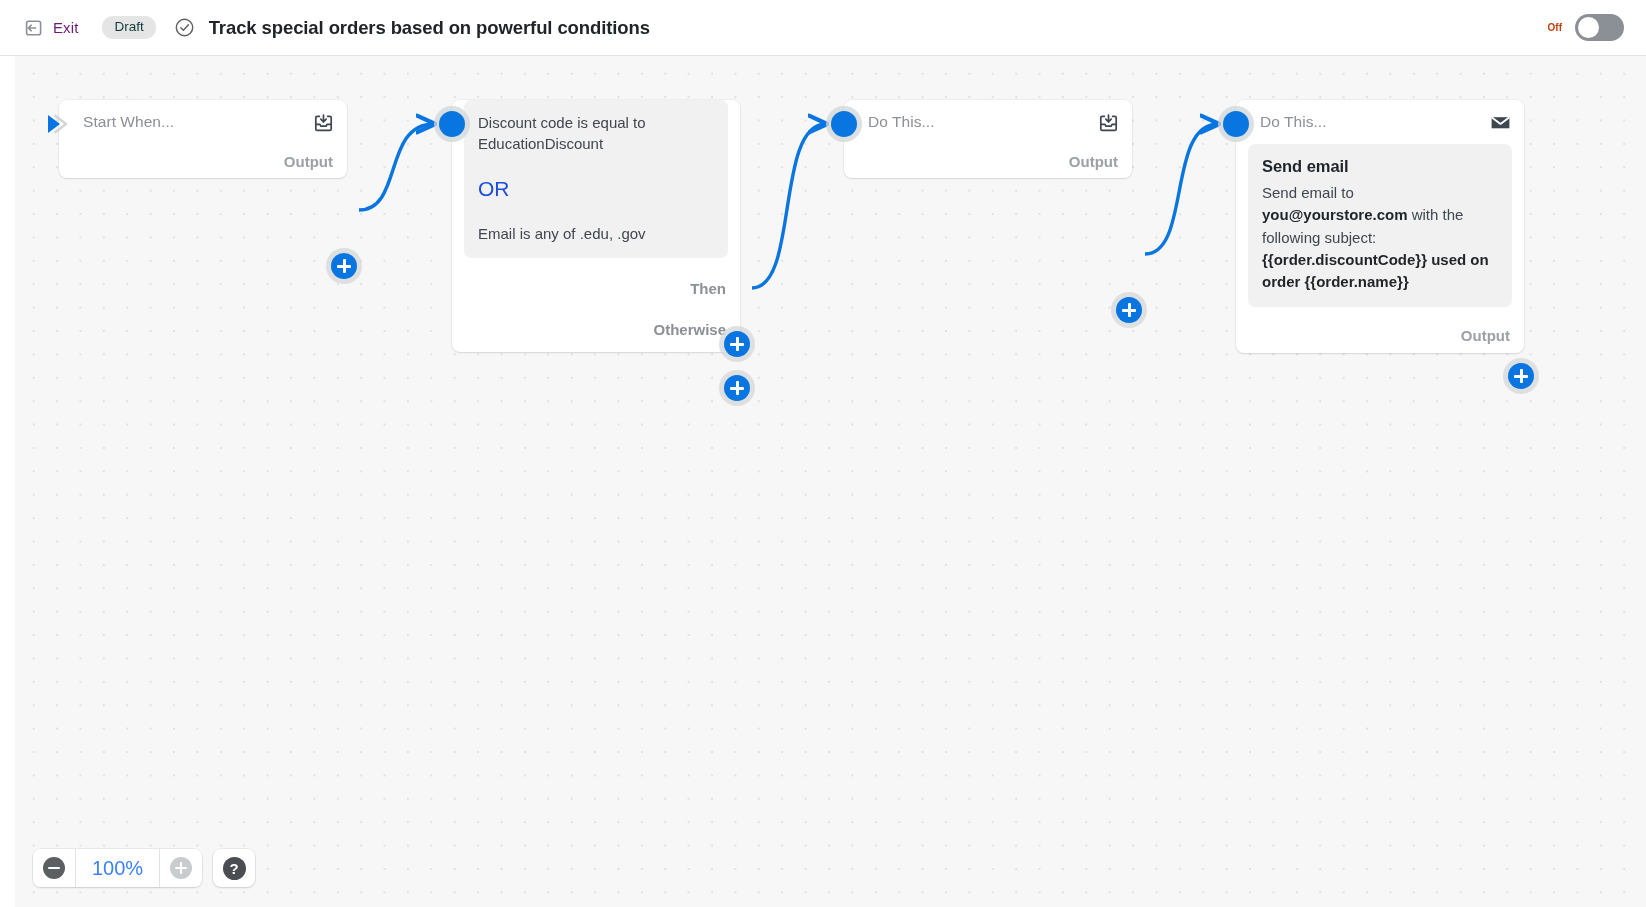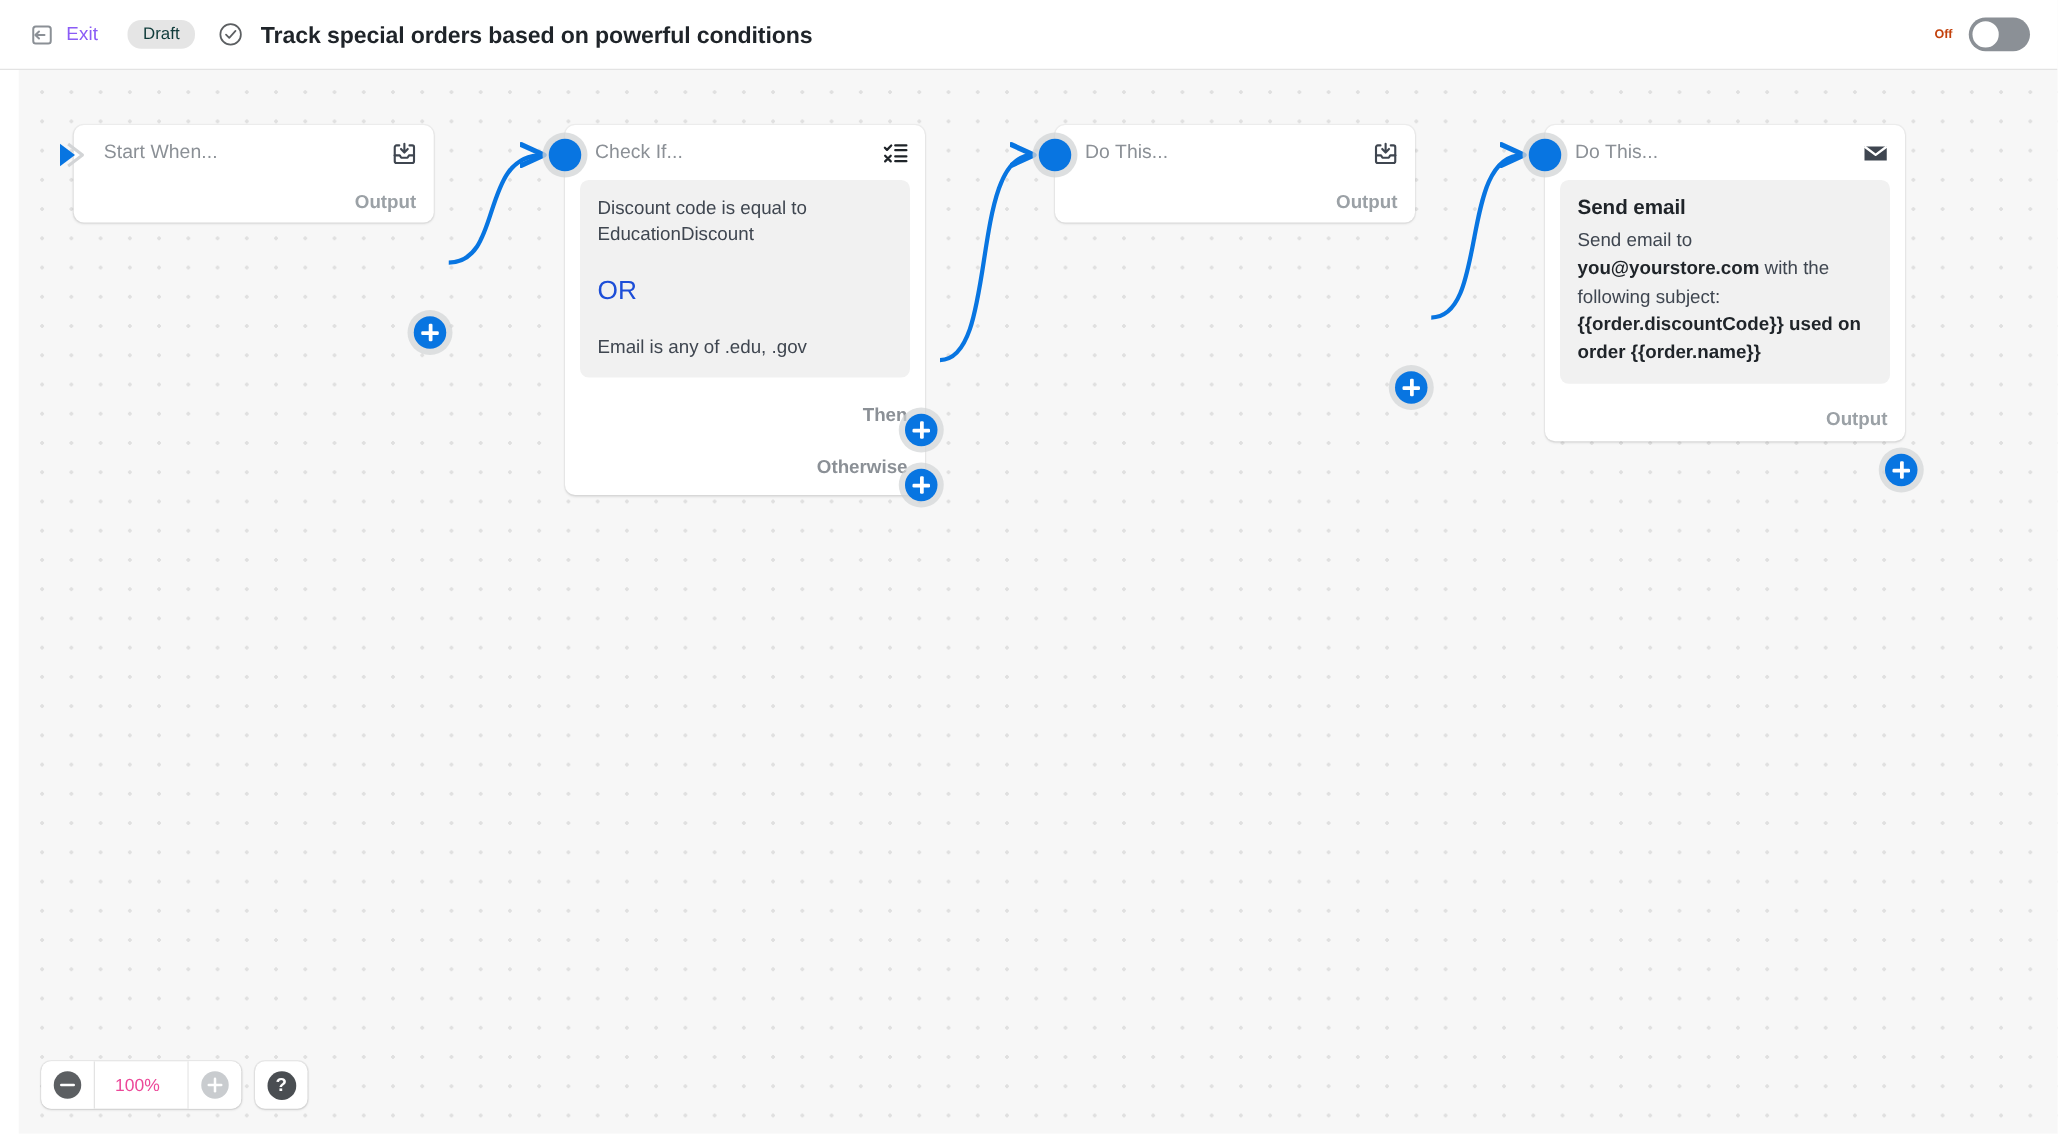--- a/index.html
+++ b/index.html
@@ -20,21 +20,21 @@
     display: flex; align-items: center;
     z-index: 40;
   }
   .topbar-left { display: flex; align-items: center; padding-left: 18px; gap: 0px; }
   .exit-btn {
     display: flex; align-items: center; gap: 9px;
     background: none; border: none; cursor: pointer;
     padding: 4px 6px; border-radius: 6px;
   }
   .exit-icon { width: 20px; height: 20px; display: block; }
-  .exit-label { font-size: 15px; color: #8b5cf6; letter-spacing: .1px; }
+  .exit-label { font-size: 15px; color: #701a75; letter-spacing: .1px; }
   .draft-badge {
     margin-left: 18px;
     background: #e5e5e5; color: #0f3b3a;
     font-size: 13.5px; font-weight: 500;
     padding: 3px 12px 4px; border-radius: 11px;
     line-height: 1.25;
   }
   .check-circle { margin-left: 18px; width: 21px; height: 21px; display: block; }
   .flow-title {
     margin-left: 14px;
@@ -149,21 +149,21 @@
   .zoom-btn {
     width: 42px; height: 38px; border: none; background: #ffffff;
     display: flex; align-items: center; justify-content: center; cursor: pointer;
   }
   .zoom-sep { width: 1px; height: 38px; background: #e3e3e3; }
   .circ { width: 22px; height: 22px; border-radius: 50%; position: relative; }
   .circ.dark { background: #5c5f62; }
   .circ.light { background: #c9cccf; }
   .circ .bar-h { position: absolute; left: 5px; top: 10px; width: 12px; height: 2.2px; background: #fff; border-radius: 1px; }
   .circ .bar-v { position: absolute; top: 5px; left: 10px; height: 12px; width: 2.2px; background: #fff; border-radius: 1px; }
-  .zoom-value { font-size: 14px; color: #ec4899; padding: 0 16px; min-width: 74px; text-align: left; }
+  .zoom-value { font-size: 20px; color: #3b82f6; padding: 0 16px; min-width: 74px; text-align: left; }
   .help-group {
     background: #ffffff; border-radius: 8px;
     box-shadow: 0 1px 2px rgba(0,0,0,.13), 0 0 0 1px rgba(0,0,0,.05);
     height: 38px; width: 42px;
     display: flex; align-items: center; justify-content: center; cursor: pointer;
   }
   .help-circ {
     width: 23px; height: 23px; border-radius: 50%;
     background: #4a4e52; color: #fff;
     font-size: 15px; font-weight: bold;
@@ -244,30 +244,20 @@
         </span>
       </div>
       <div class="out-row">
         <span class="out-label plain">Output</span>
       </div>
       <span class="plus-node" style="left:272px; top:153px;"></span>
     </div>
 
     <div class="card" style="left:437px; top:44px; width:288px;">
       <span class="in-node"></span>
-      <div class="card-head">
-        <span class="card-title">Check If...</span>
-        <span class="card-head-icon">
-          <svg viewBox="0 0 21 21" width="21" height="21" fill="none" stroke="#1f2429" stroke-width="1.8" stroke-linecap="round" stroke-linejoin="round">
-            <path d="M1.9 6.2 3.6 7.9 7 4.4"></path>
-            <path d="M2.1 12.6 6.6 17.1M6.6 12.6 2.1 17.1"></path>
-            <path d="M10.2 4.3h8.9M10.2 8.1h8.9M10.2 13.1h8.9M10.2 16.9h8.9"></path>
-          </svg>
-        </span>
-      </div>
       <div class="card-body">
         <div class="cond-line">Discount code is equal to EducationDiscount</div>
         <div class="cond-or">OR</div>
         <div class="cond-line">Email is any of .edu, .gov</div>
       </div>
       <div class="out-row" style="height:38px;">
         <span class="out-label">Then</span>
       </div>
       <div class="out-row" style="height:44px;">
         <span class="out-label">Otherwise</span>

